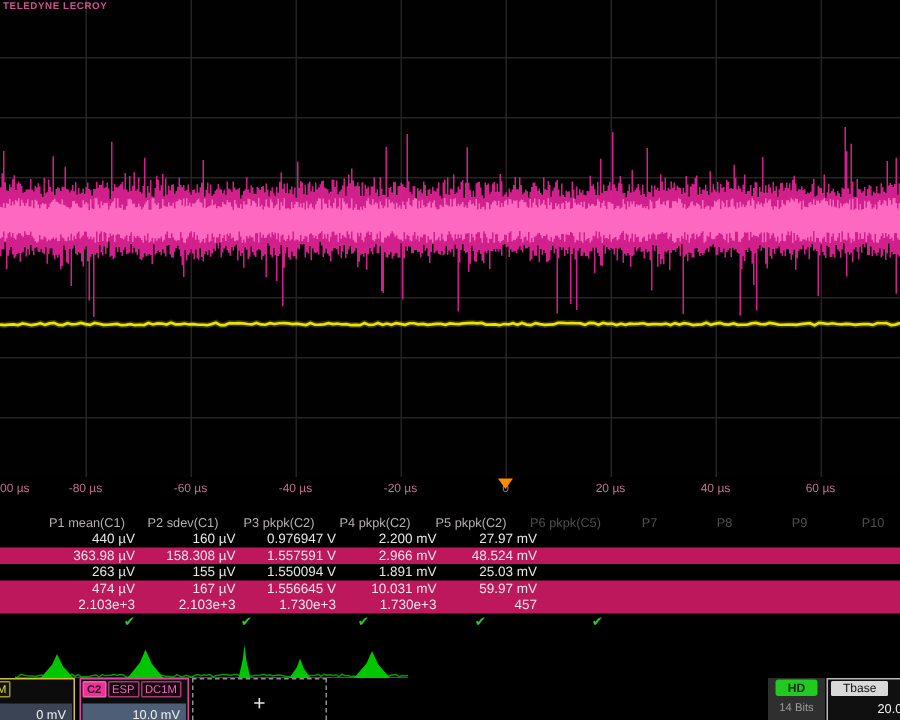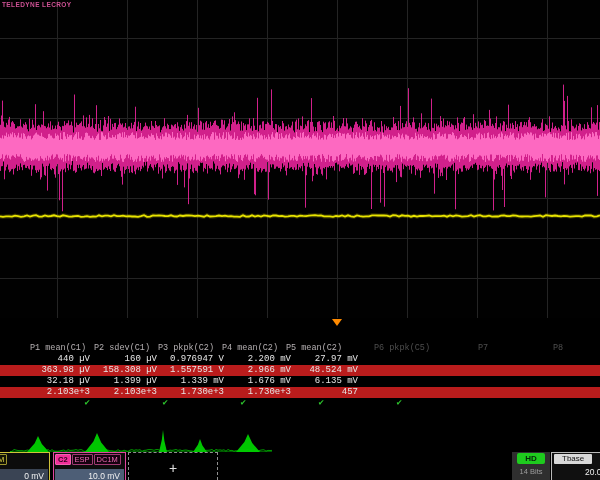--- a/index.html
+++ b/index.html
@@ -8,26 +8,26 @@
   .grid-area{position:absolute;left:0;top:0;width:600px;height:318px;background:#010101;}
   .watermark{position:absolute;left:2px;top:1px;font-size:6.5px;font-weight:bold;
              color:#d9569c;letter-spacing:.4px;opacity:.95;}
   .time-axis{position:absolute;left:0;top:318px;width:600px;height:16px;background:#000;}
   .time-label{position:absolute;top:3px;transform:translateX(-50%);font-size:8px;color:#c0718d;white-space:nowrap;}
   .time-label.edge{transform:none;}
   .trig-marker{position:absolute;left:332px;top:319px;width:0;height:0;
                border-left:5px solid transparent;border-right:5px solid transparent;
                border-top:7px solid #ff8a00;}
   .mtable{position:absolute;left:0;top:343px;width:600px;}
-  .mrow{display:flex;height:11px;line-height:11px;padding-left:26px;box-sizing:border-box;font-family:Liberation Mono, monospace;}
-  .mrow.striped{background:#b91c1c;}
+  .mrow{display:flex;height:11px;line-height:11px;padding-left:26px;box-sizing:border-box;}
+  .mrow.striped{background:#be185d;}
   .mcell{flex:0 0 auto;font-size:9px;overflow:hidden;white-space:nowrap;}
   .mcell.val{text-align:right;color:#e6e6e6;padding-right:3px;}
   .mcell.hdr{text-align:center;color:#b5b0b2;font-size:8.5px;}
-  .mcell.hdr.dim{color:#4e4e4e;margin-left:25px;}
+  .mcell.hdr.dim{color:#4e4e4e;}
   .mcell.chk{text-align:right;color:#2dc62d;font-size:9px;padding-right:14px;}
   .hist-strip{position:absolute;left:0;top:429px;width:600px;height:26px;}
   .status-bar{position:absolute;left:0;top:452px;width:600px;height:28px;background:#000;}
   .desc-box{position:absolute;top:0;height:33px;box-sizing:border-box;background:#0c0c0c;}
   .c1-box{left:-22px;width:72px;border:1px solid #cfc23a;}
   .c2-box{left:53px;width:73px;border:1px solid #e0459f;}
   .badge-row{display:flex;gap:1px;padding:1px 1px;height:11px;align-items:center;}
   .chip{font-size:7.5px;line-height:9px;padding:0 2px;border-radius:1px;white-space:nowrap;}
   .chip.yellow{color:#e6d94a;border:1px solid #9d942e;background:#141404;}
   .chip.c2sel{background:#f0309a;color:#2a001a;font-weight:bold;border:1px solid #f060b0;}
@@ -71,29 +71,40 @@
         <line x1="0" y1="238.5" x2="600" y2="238.5" stroke="#242424" stroke-width="1"></line>
         <line x1="0" y1="278.5" x2="600" y2="278.5" stroke="#242424" stroke-width="1"></line>
         <path d="M0.5 124.8V170.9M1.5 115.5V166.3M2.5 100.6V166.1M3.5 121.5V161.6M4.5 126.8V179.3M5.5 127.4V170.5M6.5 122.8V166.8M7.5 124.8V164.6M8.5 119.5V169.6M9.5 116.9V172.2M10.5 126.7V171.2M11.5 122.3V169.3M12.5 121.0V168.9M13.5 122.4V174.5M14.5 124.0V168.8M15.5 128.5V167.9M16.5 128.0V164.7M17.5 126.3V171.0M18.5 126.4V166.2M19.5 126.1V169.8M20.5 119.3V163.4M21.5 126.5V167.2M22.5 127.6V170.2M23.5 123.8V165.1M24.5 125.0V164.8M25.5 122.2V167.8M26.5 124.4V168.0M27.5 129.2V166.1M28.5 131.3V168.5M29.5 118.7V169.5M30.5 128.9V165.0M31.5 127.8V175.8M32.5 119.7V169.5M33.5 124.7V165.7M34.5 127.6V165.6M35.5 104.2V170.2M36.5 130.0V172.9M37.5 126.0V170.2M38.5 124.8V171.9M39.5 125.5V169.7M40.5 127.3V179.5M41.5 124.4V177.3M42.5 124.8V163.7M43.5 111.2V166.6M44.5 125.9V174.9M45.5 126.3V175.8M46.5 128.2V166.0M47.5 126.8V190.6M48.5 123.4V165.8M49.5 127.5V163.6M50.5 121.3V169.1M51.5 129.7V170.2M52.5 125.4V168.1M53.5 129.1V169.0M54.5 128.5V174.4M55.5 125.6V177.7M56.5 129.1V166.4M57.5 124.8V164.1M58.5 121.7V174.1M59.5 126.0V200.3M60.5 126.9V171.4M61.5 130.4V169.3M62.5 125.8V211.3M63.5 126.1V169.8M64.5 121.2V168.6M65.5 125.2V172.2M66.5 123.3V163.3M67.5 123.2V168.0M68.5 120.4V170.3M69.5 125.3V164.4M70.5 124.9V169.3M71.5 121.6V165.2M72.5 125.7V161.0M73.5 132.5V171.1M74.5 94.5V170.5M75.5 127.3V172.8M76.5 122.6V171.9M77.5 124.9V164.9M78.5 125.0V168.1M79.5 123.8V164.7M80.5 122.9V168.2M81.5 121.4V170.5M82.5 126.2V166.6M83.5 115.4V165.0M84.5 126.3V169.5M85.5 127.7V168.9M86.5 117.4V168.5M87.5 127.1V162.7M88.5 123.8V168.6M89.5 114.9V165.2M90.5 127.2V168.4M91.5 126.2V170.1M92.5 118.3V166.1M93.5 127.8V172.7M94.5 129.0V173.3M95.5 124.0V171.6M96.5 105.2V168.9M97.5 131.7V171.0M98.5 124.0V170.4M99.5 128.3V169.4M100.5 120.0V170.0M101.5 130.8V176.0M102.5 131.2V163.0M103.5 125.4V169.8M104.5 117.1V168.8M105.5 119.9V167.2M106.5 126.8V168.0M107.5 123.5V170.1M108.5 116.0V166.4M109.5 130.9V169.0M110.5 118.8V171.0M111.5 129.7V163.9M112.5 123.9V163.4M113.5 126.9V169.7M114.5 123.1V171.5M115.5 122.9V171.9M116.5 129.2V167.9M117.5 127.1V165.3M118.5 124.7V163.8M119.5 118.5V166.3M120.5 123.4V170.8M121.5 124.8V176.8M122.5 123.4V184.6M123.5 127.4V166.7M124.5 126.7V173.7M125.5 123.0V170.0M126.5 128.1V169.0M127.5 129.9V166.2M128.5 126.6V169.0M129.5 126.3V172.8M130.5 128.5V166.3M131.5 122.8V172.2M132.5 128.3V173.1M133.5 124.8V165.5M134.5 121.9V171.3M135.5 106.7V174.3M136.5 131.0V169.5M137.5 126.5V167.6M138.5 121.6V170.2M139.5 128.9V166.9M140.5 123.0V171.2M141.5 130.6V168.9M142.5 129.5V165.8M143.5 127.2V167.4M144.5 126.2V162.1M145.5 122.6V165.6M146.5 125.7V161.8M147.5 126.4V171.5M148.5 128.8V168.3M149.5 126.5V165.6M150.5 129.9V164.1M151.5 121.0V166.9M152.5 125.7V168.4M153.5 126.4V170.5M154.5 128.0V164.7M155.5 121.0V167.2M156.5 125.0V164.3M157.5 126.5V163.1M158.5 126.2V173.7M159.5 125.4V167.2M160.5 132.3V170.6M161.5 129.8V168.8M162.5 127.4V178.5M163.5 126.2V164.7M164.5 118.2V166.5M165.5 126.3V172.8M166.5 128.5V171.2M167.5 123.7V164.4M168.5 125.0V168.2M169.5 129.1V170.4M170.5 129.1V171.3M171.5 124.6V167.0M172.5 125.3V166.2M173.5 126.5V166.8M174.5 124.7V173.2M175.5 124.0V170.7M176.5 128.2V169.7M177.5 122.3V184.9M178.5 126.4V162.2M179.5 130.8V163.8M180.5 127.2V169.8M181.5 124.9V171.6M182.5 128.8V165.5M183.5 130.5V170.0M184.5 124.5V187.4M185.5 128.4V170.7M186.5 121.1V169.4M187.5 114.9V163.4M188.5 125.8V204.2M189.5 122.3V178.5M190.5 128.6V169.0M191.5 122.2V164.6M192.5 128.8V171.6M193.5 126.4V173.1M194.5 124.4V167.9M195.5 129.5V170.7M196.5 125.0V170.8M197.5 131.8V172.6M198.5 107.8V165.6M199.5 125.2V166.1M200.5 120.7V162.6M201.5 121.6V163.1M202.5 129.5V162.7M203.5 123.2V171.6M204.5 129.8V167.9M205.5 122.4V169.0M206.5 121.0V164.0M207.5 127.5V173.5M208.5 124.2V165.7M209.5 128.0V168.3M210.5 121.7V168.7M211.5 126.1V168.2M212.5 125.0V169.6M213.5 122.8V161.4M214.5 120.9V163.6M215.5 120.4V171.3M216.5 124.9V168.8M217.5 125.6V165.8M218.5 126.1V169.2M219.5 128.8V170.5M220.5 127.9V174.4M221.5 119.6V167.3M222.5 119.8V165.7M223.5 124.6V165.4M224.5 120.3V166.2M225.5 129.5V169.6M226.5 127.6V164.0M227.5 126.3V172.2M228.5 123.6V167.7M229.5 119.0V163.5M230.5 130.5V172.1M231.5 124.1V169.4M232.5 116.4V166.4M233.5 122.1V164.1M234.5 112.3V169.1M235.5 120.2V168.8M236.5 124.4V167.7M237.5 123.8V165.5M238.5 121.5V178.2M239.5 124.1V174.5M240.5 130.6V169.8M241.5 121.5V169.4M242.5 130.6V171.1M243.5 123.0V168.8M244.5 125.6V179.8M245.5 124.3V169.5M246.5 130.1V165.3M247.5 124.4V167.7M248.5 124.3V169.5M249.5 118.4V165.0M250.5 128.4V162.7M251.5 126.1V168.9M252.5 130.8V168.6M253.5 118.1V164.1M254.5 125.7V194.2M255.5 130.0V195.3M256.5 129.8V168.1M257.5 97.8V171.4M258.5 131.3V171.8M259.5 125.3V169.9M260.5 124.7V168.2M261.5 128.4V172.5M262.5 121.5V170.7M263.5 121.2V169.0M264.5 130.0V168.9M265.5 124.1V171.8M266.5 123.9V171.6M267.5 121.8V162.1M268.5 122.8V199.6M269.5 124.6V172.2M270.5 125.1V164.4M271.5 89.4V167.4M272.5 120.9V164.3M273.5 128.0V164.5M274.5 129.5V168.9M275.5 124.0V168.6M276.5 124.1V166.6M277.5 132.5V166.6M278.5 125.3V168.1M279.5 127.1V167.9M280.5 126.1V171.5M281.5 128.8V168.9M282.5 121.0V163.4M283.5 123.3V167.2M284.5 130.6V165.5M285.5 126.5V170.8M286.5 126.1V175.4M287.5 129.3V168.0M288.5 124.5V162.6M289.5 127.2V168.7M290.5 127.7V167.7M291.5 125.5V167.1M292.5 121.6V169.1M293.5 130.5V169.9M294.5 132.4V167.4M295.5 121.6V170.1M296.5 119.6V169.5M297.5 129.3V164.2M298.5 118.4V169.8M299.5 129.8V167.2M300.5 125.6V168.4M301.5 126.1V166.2M302.5 116.4V171.2M303.5 129.3V163.1M304.5 128.3V165.8M305.5 124.4V207.7M306.5 126.2V175.2M307.5 121.1V166.7M308.5 120.2V162.8M309.5 132.0V167.3M310.5 121.9V168.9M311.5 98.1V168.0M312.5 121.9V181.3M313.5 126.5V175.8M314.5 131.3V164.0M315.5 127.1V167.3M316.5 131.1V174.0M317.5 122.1V174.7M318.5 121.5V168.3M319.5 121.1V166.6M320.5 125.0V169.4M321.5 130.1V173.9M322.5 132.1V175.5M323.5 121.7V167.9M324.5 123.3V168.7M325.5 122.3V167.0M326.5 129.2V179.4M327.5 127.7V167.3M328.5 122.4V167.5M329.5 121.3V166.0M330.5 127.8V167.8M331.5 122.4V166.0M332.5 127.9V167.6M333.5 116.0V166.1M334.5 120.8V170.5M335.5 130.9V163.1M336.5 129.6V162.6M337.5 128.1V164.6M338.5 131.2V164.4M339.5 125.6V171.3M340.5 128.2V166.4M341.5 126.3V168.0M342.5 123.4V167.6M343.5 118.0V167.5M344.5 126.2V168.7M345.5 126.4V166.2M346.5 118.2V164.3M347.5 123.4V166.9M348.5 129.5V168.1M349.5 128.4V163.5M350.5 126.3V165.6M351.5 127.5V165.3M352.5 131.8V164.5M353.5 127.8V173.9M354.5 124.6V172.9M355.5 121.8V167.1M356.5 121.6V170.5M357.5 124.0V170.5M358.5 127.1V163.7M359.5 125.7V174.9M360.5 128.6V166.0M361.5 129.8V169.8M362.5 118.2V166.9M363.5 126.2V168.7M364.5 126.7V174.9M365.5 120.6V174.3M366.5 123.4V173.1M367.5 131.1V166.9M368.5 127.1V163.8M369.5 125.0V168.9M370.5 121.1V165.9M371.5 119.8V209.0M372.5 126.4V172.2M373.5 130.8V164.7M374.5 122.3V166.8M375.5 129.9V165.0M376.5 131.4V170.6M377.5 127.2V166.9M378.5 127.9V169.1M379.5 127.5V164.9M380.5 131.7V202.7M381.5 121.0V169.3M382.5 126.3V165.6M383.5 132.5V173.0M384.5 124.4V206.7M385.5 130.2V167.1M386.5 126.2V165.4M387.5 128.3V170.7M388.5 126.8V170.5M389.5 129.9V168.4M390.5 130.1V170.8M391.5 127.4V170.6M392.5 127.5V172.4M393.5 117.1V167.6M394.5 124.0V167.7M395.5 122.9V165.2M396.5 126.1V182.1M397.5 130.0V165.2M398.5 121.1V168.7M399.5 130.1V170.7M400.5 105.9V176.8M401.5 128.5V177.3M402.5 123.0V163.6M403.5 127.3V169.2M404.5 127.1V164.7M405.5 123.7V166.1M406.5 121.2V166.8M407.5 126.9V165.4M408.5 88.2V166.0M409.5 122.8V169.7M410.5 125.1V165.3M411.5 127.4V173.7M412.5 122.2V165.9M413.5 117.4V165.1M414.5 122.4V166.8M415.5 128.9V175.2M416.5 128.7V169.2M417.5 131.5V170.5M418.5 127.3V168.6M419.5 122.9V170.3M420.5 128.4V177.8M421.5 113.3V170.9M422.5 127.7V170.2M423.5 126.5V164.7M424.5 125.2V167.3M425.5 122.7V165.8M426.5 126.9V164.7M427.5 129.8V168.0M428.5 123.2V167.7M429.5 129.4V172.4M430.5 131.3V166.0M431.5 98.6V168.4M432.5 127.8V167.7M433.5 128.1V173.5M434.5 123.5V193.7M435.5 131.0V163.5M436.5 123.7V167.5M437.5 126.4V163.9M438.5 125.2V177.9M439.5 127.4V169.4M440.5 116.1V176.2M441.5 121.0V172.7M442.5 126.7V176.1M443.5 118.5V167.6M444.5 127.4V168.3M445.5 125.2V167.0M446.5 126.2V180.0M447.5 120.8V168.5M448.5 125.2V166.8M449.5 121.6V166.7M450.5 126.9V167.8M451.5 123.6V165.6M452.5 124.8V164.4M453.5 125.3V170.7M454.5 129.4V162.8M455.5 125.2V209.3M456.5 128.3V171.2M457.5 117.4V169.6M458.5 122.9V174.1M459.5 131.0V168.3M460.5 124.3V168.6M461.5 122.5V171.7M462.5 122.9V171.6M463.5 118.5V165.6M464.5 117.0V165.3M465.5 129.8V168.1M466.5 124.6V170.6M467.5 129.3V168.6M468.5 126.4V170.0M469.5 126.5V168.6M470.5 123.1V166.7M471.5 127.4V165.5M472.5 129.8V168.0M473.5 114.2V164.3M474.5 128.1V164.3M475.5 122.8V162.8M476.5 126.4V164.9M477.5 127.7V170.2M478.5 121.4V169.6M479.5 128.3V164.9M480.5 122.7V168.1M481.5 125.1V168.4M482.5 124.6V165.8M483.5 127.9V171.7M484.5 119.9V168.0M485.5 121.1V166.9M486.5 125.9V165.3M487.5 125.4V171.4M488.5 125.9V165.2M489.5 109.9V166.6M490.5 118.5V166.2M491.5 126.1V168.3M492.5 123.8V169.0M493.5 125.6V210.4M494.5 127.9V179.5M495.5 123.0V170.9M496.5 116.4V174.0M497.5 129.3V166.7M498.5 127.2V168.0M499.5 127.3V165.1M500.5 123.3V167.2M501.5 130.7V175.8M502.5 125.4V190.0M503.5 121.1V168.9M504.5 121.7V207.0M505.5 131.1V165.8M506.5 124.7V163.5M507.5 127.9V167.4M508.5 104.7V165.0M509.5 128.5V165.3M510.5 123.5V175.9M511.5 128.4V179.0M512.5 122.8V164.9M513.5 125.0V170.7M514.5 129.0V172.5M515.5 121.1V166.0M516.5 127.1V169.4M517.5 124.2V165.6M518.5 131.1V165.7M519.5 126.2V164.3M520.5 122.2V168.7M521.5 121.9V170.5M522.5 127.2V167.2M523.5 125.1V170.8M524.5 121.9V166.2M525.5 125.3V166.0M526.5 122.2V169.0M527.5 126.8V173.1M528.5 119.8V169.8M529.5 117.2V166.5M530.5 122.2V179.8M531.5 127.5V172.2M532.5 126.2V167.4M533.5 126.3V166.0M534.5 124.1V166.4M535.5 126.6V163.6M536.5 126.2V169.7M537.5 129.3V166.3M538.5 128.4V164.6M539.5 128.9V172.8M540.5 127.8V164.9M541.5 122.6V162.6M542.5 119.1V167.2M543.5 131.0V166.2M544.5 130.3V167.4M545.5 123.8V197.4M546.5 125.0V170.3M547.5 125.5V163.0M548.5 128.7V168.0M549.5 116.3V170.4M550.5 131.8V172.0M551.5 128.2V163.9M552.5 122.5V164.8M553.5 128.9V171.3M554.5 127.4V171.4M555.5 125.9V169.5M556.5 128.2V171.6M557.5 130.3V163.4M558.5 127.4V166.4M559.5 128.8V167.6M560.5 131.3V171.9M561.5 125.1V166.3M562.5 125.8V162.1M563.5 84.6V169.0M564.5 100.9V184.4M565.5 125.5V168.1M566.5 129.3V169.9M567.5 95.9V168.5M568.5 121.0V174.8M569.5 131.2V166.4M570.5 131.3V164.9M571.5 119.4V167.9M572.5 125.8V172.8M573.5 126.4V164.5M574.5 128.5V168.5M575.5 127.5V162.7M576.5 124.6V164.9M577.5 130.5V162.4M578.5 126.0V170.1M579.5 123.3V170.2M580.5 124.1V164.3M581.5 130.4V170.9M582.5 127.7V166.6M583.5 128.9V169.0M584.5 124.2V170.5M585.5 128.9V168.5M586.5 129.0V165.7M587.5 122.2V171.7M588.5 124.8V170.5M589.5 127.9V166.1M590.5 128.5V173.3M591.5 107.3V168.9M592.5 123.7V162.3M593.5 122.0V171.6M594.5 123.3V168.0M595.5 124.7V169.8M596.5 122.6V169.3M597.5 105.1V195.9M598.5 129.7V169.9M599.5 122.1V171.1" stroke="#e8239a" stroke-width="1" fill="none" opacity="0.9"></path>
         <path d="M0.5 137.8V159.0M1.5 138.4V158.0M2.5 135.3V154.3M3.5 138.6V160.7M4.5 135.5V158.8M5.5 135.9V155.6M6.5 132.6V154.7M7.5 137.1V157.9M8.5 134.3V155.4M9.5 136.5V158.6M10.5 133.3V159.6M11.5 134.4V156.5M12.5 132.2V155.4M13.5 137.3V155.7M14.5 133.1V157.0M15.5 135.2V157.9M16.5 137.3V154.2M17.5 135.5V156.3M18.5 132.8V156.6M19.5 137.6V156.6M20.5 137.5V154.3M21.5 133.5V157.5M22.5 138.8V158.9M23.5 133.1V160.7M24.5 133.9V161.9M25.5 136.4V161.0M26.5 138.8V156.9M27.5 136.3V159.7M28.5 135.4V159.7M29.5 136.2V157.7M30.5 135.8V158.4M31.5 139.4V161.0M32.5 138.2V159.6M33.5 135.6V160.4M34.5 134.6V159.3M35.5 133.3V158.3M36.5 132.5V159.5M37.5 134.5V158.4M38.5 134.7V160.9M39.5 135.7V160.7M40.5 136.1V156.2M41.5 132.8V158.4M42.5 136.5V158.9M43.5 137.0V160.6M44.5 137.8V160.8M45.5 138.1V157.8M46.5 139.1V160.3M47.5 138.1V155.8M48.5 134.1V160.4M49.5 133.8V157.5M50.5 135.6V159.4M51.5 135.6V155.6M52.5 137.7V154.4M53.5 138.5V159.1M54.5 138.3V157.8M55.5 133.4V156.8M56.5 136.0V154.3M57.5 134.7V154.5M58.5 135.6V157.9M59.5 140.0V159.5M60.5 132.8V157.7M61.5 139.0V159.7M62.5 139.5V158.1M63.5 132.1V161.8M64.5 132.1V154.3M65.5 136.4V161.4M66.5 138.9V155.9M67.5 134.1V154.1M68.5 136.9V160.7M69.5 135.2V154.6M70.5 135.3V155.4M71.5 135.0V161.2M72.5 139.7V158.2M73.5 137.2V155.6M74.5 135.4V157.3M75.5 134.1V156.3M76.5 132.2V161.1M77.5 138.8V156.6M78.5 132.1V156.0M79.5 138.3V156.3M80.5 138.6V158.6M81.5 136.4V159.0M82.5 140.0V159.7M83.5 139.7V157.7M84.5 137.3V156.8M85.5 132.9V160.9M86.5 132.5V157.2M87.5 133.1V154.8M88.5 135.8V161.2M89.5 135.7V157.5M90.5 138.1V158.7M91.5 138.2V157.4M92.5 135.8V157.6M93.5 137.7V158.7M94.5 139.7V160.0M95.5 138.2V161.8M96.5 136.1V157.2M97.5 134.5V160.3M98.5 133.4V155.7M99.5 139.9V161.6M100.5 139.9V160.8M101.5 132.1V158.5M102.5 132.4V161.6M103.5 135.6V158.8M104.5 136.7V160.5M105.5 135.1V158.9M106.5 139.4V159.0M107.5 138.8V157.7M108.5 132.6V161.2M109.5 137.2V159.8M110.5 137.6V156.1M111.5 137.9V154.3M112.5 134.9V158.7M113.5 137.1V158.8M114.5 137.2V155.5M115.5 135.2V158.1M116.5 139.0V159.8M117.5 134.3V160.9M118.5 134.2V160.0M119.5 132.9V160.4M120.5 133.4V154.7M121.5 136.9V158.5M122.5 132.3V161.7M123.5 137.7V162.0M124.5 132.1V159.1M125.5 137.2V157.9M126.5 135.1V155.1M127.5 137.8V154.2M128.5 135.5V158.2M129.5 135.8V154.6M130.5 135.0V159.8M131.5 133.2V156.9M132.5 132.3V159.8M133.5 134.9V162.0M134.5 135.2V161.2M135.5 138.3V159.4M136.5 132.5V161.8M137.5 138.6V158.6M138.5 138.0V156.1M139.5 137.3V161.3M140.5 136.8V160.7M141.5 133.0V155.6M142.5 136.8V158.0M143.5 136.2V161.8M144.5 138.8V158.4M145.5 137.3V158.2M146.5 137.7V155.8M147.5 138.2V161.3M148.5 134.7V158.6M149.5 136.0V156.7M150.5 136.5V160.6M151.5 133.4V155.8M152.5 135.0V157.1M153.5 134.9V155.5M154.5 137.7V158.8M155.5 139.9V158.2M156.5 133.3V160.9M157.5 136.1V160.4M158.5 138.3V160.2M159.5 138.7V154.4M160.5 136.1V157.6M161.5 139.3V161.9M162.5 134.2V159.7M163.5 136.5V161.6M164.5 136.3V157.4M165.5 132.5V158.9M166.5 132.6V157.0M167.5 137.1V158.1M168.5 133.6V158.1M169.5 134.2V161.0M170.5 135.5V155.5M171.5 137.8V155.4M172.5 132.0V161.7M173.5 137.6V154.9M174.5 136.6V158.3M175.5 139.6V156.4M176.5 137.6V158.6M177.5 133.0V158.3M178.5 137.6V156.6M179.5 138.5V155.6M180.5 132.9V158.2M181.5 134.8V154.6M182.5 138.6V156.5M183.5 137.2V155.1M184.5 136.2V159.5M185.5 132.5V155.5M186.5 140.0V161.2M187.5 134.7V157.1M188.5 137.2V156.4M189.5 132.2V159.8M190.5 139.2V160.7M191.5 138.9V159.3M192.5 138.9V156.8M193.5 139.6V160.3M194.5 134.6V159.5M195.5 138.6V154.4M196.5 136.1V160.3M197.5 134.5V159.7M198.5 134.6V159.8M199.5 138.1V161.0M200.5 135.5V156.6M201.5 138.5V160.7M202.5 135.2V159.3M203.5 139.6V157.3M204.5 134.2V157.8M205.5 138.8V161.1M206.5 136.4V156.2M207.5 135.7V155.5M208.5 138.3V156.9M209.5 139.6V158.6M210.5 136.3V157.1M211.5 134.0V159.4M212.5 132.1V156.1M213.5 132.3V155.4M214.5 139.6V154.1M215.5 132.4V159.4M216.5 135.6V156.1M217.5 135.8V159.0M218.5 138.6V155.9M219.5 133.2V161.0M220.5 137.3V157.9M221.5 138.9V154.5M222.5 135.4V154.4M223.5 132.2V156.8M224.5 139.0V156.3M225.5 137.8V161.3M226.5 132.1V155.4M227.5 139.8V159.2M228.5 132.2V156.7M229.5 134.5V157.6M230.5 136.2V158.5M231.5 135.5V154.2M232.5 139.0V156.1M233.5 138.3V159.0M234.5 132.3V154.4M235.5 140.0V159.6M236.5 138.5V161.0M237.5 136.1V161.9M238.5 139.8V155.2M239.5 139.9V157.5M240.5 137.9V155.1M241.5 139.9V160.0M242.5 137.4V161.1M243.5 138.6V157.8M244.5 133.9V155.1M245.5 132.1V154.3M246.5 135.9V156.7M247.5 136.8V154.6M248.5 132.7V159.8M249.5 136.3V160.8M250.5 134.9V159.5M251.5 135.7V155.9M252.5 139.2V159.1M253.5 134.2V154.3M254.5 136.6V161.4M255.5 138.9V161.9M256.5 137.5V158.3M257.5 132.5V158.5M258.5 138.4V157.1M259.5 133.1V157.6M260.5 135.3V155.7M261.5 134.5V154.1M262.5 135.7V155.6M263.5 139.4V157.9M264.5 135.1V156.9M265.5 138.4V159.2M266.5 136.9V159.6M267.5 139.2V159.6M268.5 134.4V160.9M269.5 136.7V154.9M270.5 139.4V159.5M271.5 134.4V156.6M272.5 132.1V157.4M273.5 136.7V160.3M274.5 137.7V160.8M275.5 133.3V157.0M276.5 132.0V154.7M277.5 132.3V159.5M278.5 139.0V157.2M279.5 133.9V160.8M280.5 138.6V157.9M281.5 133.1V158.3M282.5 136.6V156.4M283.5 138.1V156.4M284.5 137.6V161.9M285.5 135.3V157.4M286.5 134.3V159.7M287.5 138.5V159.7M288.5 135.2V161.6M289.5 133.5V154.7M290.5 138.2V160.4M291.5 139.6V159.7M292.5 139.3V158.1M293.5 136.5V160.5M294.5 137.0V155.8M295.5 138.0V159.6M296.5 132.0V161.0M297.5 136.3V160.7M298.5 136.9V156.5M299.5 137.6V154.1M300.5 132.7V156.2M301.5 137.6V158.4M302.5 132.8V160.3M303.5 132.0V156.1M304.5 137.5V159.1M305.5 135.9V156.1M306.5 137.2V158.6M307.5 135.9V156.3M308.5 134.6V160.4M309.5 138.2V159.4M310.5 137.0V155.6M311.5 138.5V155.6M312.5 134.8V155.3M313.5 133.3V161.5M314.5 136.1V155.8M315.5 135.6V158.1M316.5 137.4V160.3M317.5 132.6V156.0M318.5 139.6V154.8M319.5 135.7V154.9M320.5 139.4V158.6M321.5 138.0V161.8M322.5 137.6V154.1M323.5 139.6V155.9M324.5 134.6V158.1M325.5 135.1V162.0M326.5 139.5V159.1M327.5 136.4V159.4M328.5 134.9V154.8M329.5 133.7V161.8M330.5 134.2V156.4M331.5 137.0V156.0M332.5 133.9V160.9M333.5 138.1V161.8M334.5 135.3V160.6M335.5 137.8V160.0M336.5 134.0V156.4M337.5 133.1V156.6M338.5 136.5V161.2M339.5 132.6V155.1M340.5 133.0V154.2M341.5 135.9V160.8M342.5 133.6V159.9M343.5 133.9V160.1M344.5 133.5V158.8M345.5 138.5V157.4M346.5 134.4V154.0M347.5 133.1V159.3M348.5 133.2V161.6M349.5 135.0V158.2M350.5 134.7V157.7M351.5 137.6V160.4M352.5 138.5V154.6M353.5 132.7V161.6M354.5 138.4V158.6M355.5 135.0V161.3M356.5 132.2V157.9M357.5 136.9V157.2M358.5 138.2V155.7M359.5 132.6V155.1M360.5 136.8V156.8M361.5 135.7V158.8M362.5 133.3V157.4M363.5 136.7V157.4M364.5 139.1V156.4M365.5 132.1V159.8M366.5 136.8V160.6M367.5 134.9V158.0M368.5 139.6V161.4M369.5 139.4V159.2M370.5 135.4V157.0M371.5 137.1V157.1M372.5 136.0V158.3M373.5 139.1V159.8M374.5 135.7V156.0M375.5 135.2V156.0M376.5 139.4V161.1M377.5 134.0V156.2M378.5 135.2V156.6M379.5 134.3V156.8M380.5 139.4V154.6M381.5 138.6V155.4M382.5 132.4V157.5M383.5 135.1V161.5M384.5 136.6V159.8M385.5 135.7V160.3M386.5 136.7V154.8M387.5 134.7V160.7M388.5 138.2V161.8M389.5 134.5V154.8M390.5 139.3V160.4M391.5 138.8V159.3M392.5 135.6V158.6M393.5 137.3V161.6M394.5 136.1V160.4M395.5 136.0V157.2M396.5 137.3V157.5M397.5 137.0V154.2M398.5 132.9V159.0M399.5 134.3V154.5M400.5 138.5V157.6M401.5 135.3V161.8M402.5 133.6V156.6M403.5 137.3V158.8M404.5 139.3V158.6M405.5 134.5V159.4M406.5 134.6V156.4M407.5 135.7V161.2M408.5 135.9V159.3M409.5 139.7V158.4M410.5 138.6V158.0M411.5 137.1V160.3M412.5 137.1V159.5M413.5 139.1V156.7M414.5 138.4V155.1M415.5 132.7V154.0M416.5 136.0V160.0M417.5 139.7V155.6M418.5 134.3V156.5M419.5 137.8V161.0M420.5 134.3V159.0M421.5 136.2V155.7M422.5 134.1V161.1M423.5 137.9V156.1M424.5 136.2V158.1M425.5 136.9V157.8M426.5 136.9V161.4M427.5 136.0V161.2M428.5 138.6V158.7M429.5 137.7V157.7M430.5 138.9V160.5M431.5 137.4V160.7M432.5 139.7V156.2M433.5 133.1V159.2M434.5 134.5V156.3M435.5 139.1V155.2M436.5 138.7V156.4M437.5 134.0V159.6M438.5 133.6V156.3M439.5 132.2V156.2M440.5 136.4V155.7M441.5 136.0V154.6M442.5 134.4V155.8M443.5 136.8V155.3M444.5 133.8V154.8M445.5 133.5V159.4M446.5 138.8V157.8M447.5 138.5V155.6M448.5 134.2V160.6M449.5 134.2V161.9M450.5 134.0V161.5M451.5 135.1V158.6M452.5 132.1V158.6M453.5 132.9V161.1M454.5 135.4V157.4M455.5 138.5V159.2M456.5 136.0V154.9M457.5 139.3V159.8M458.5 138.6V156.4M459.5 137.5V161.9M460.5 135.0V158.8M461.5 134.1V156.0M462.5 136.9V155.5M463.5 137.1V159.5M464.5 135.2V156.2M465.5 136.0V158.0M466.5 136.9V157.3M467.5 139.2V155.2M468.5 133.4V154.2M469.5 139.1V161.9M470.5 138.0V161.0M471.5 137.0V157.1M472.5 137.3V157.9M473.5 139.8V154.7M474.5 137.7V159.2M475.5 137.8V159.5M476.5 133.8V159.1M477.5 134.7V157.4M478.5 133.5V156.8M479.5 132.6V155.4M480.5 139.3V155.6M481.5 133.9V156.5M482.5 135.2V159.4M483.5 138.0V160.1M484.5 133.4V155.8M485.5 138.3V161.9M486.5 137.9V155.5M487.5 133.0V158.7M488.5 132.4V160.4M489.5 137.5V160.5M490.5 139.1V154.5M491.5 135.0V154.5M492.5 138.4V161.0M493.5 134.5V161.4M494.5 137.7V159.2M495.5 136.1V158.0M496.5 138.2V154.9M497.5 136.8V155.2M498.5 134.1V154.9M499.5 133.5V160.1M500.5 137.2V154.7M501.5 132.2V158.0M502.5 133.6V156.6M503.5 139.2V157.3M504.5 136.0V157.3M505.5 134.4V158.2M506.5 136.3V156.1M507.5 135.1V155.0M508.5 137.7V161.5M509.5 135.6V155.0M510.5 132.2V161.4M511.5 135.1V154.8M512.5 133.6V155.5M513.5 132.8V159.1M514.5 137.6V156.9M515.5 139.7V155.3M516.5 137.3V158.1M517.5 137.9V160.8M518.5 133.4V157.7M519.5 139.4V161.8M520.5 138.2V160.6M521.5 133.4V155.6M522.5 135.8V160.7M523.5 136.9V160.8M524.5 133.6V156.9M525.5 133.5V154.4M526.5 134.9V157.0M527.5 132.2V154.2M528.5 133.0V161.8M529.5 134.4V155.4M530.5 132.4V160.4M531.5 132.6V156.6M532.5 135.5V158.1M533.5 134.2V161.0M534.5 139.6V160.8M535.5 133.6V159.4M536.5 137.7V159.7M537.5 138.0V160.3M538.5 138.1V158.4M539.5 135.1V160.9M540.5 134.7V157.6M541.5 136.3V160.9M542.5 132.9V154.0M543.5 136.6V161.1M544.5 133.7V158.5M545.5 133.9V158.7M546.5 135.5V161.0M547.5 133.7V161.8M548.5 133.1V159.0M549.5 132.2V157.8M550.5 134.2V161.4M551.5 134.2V155.0M552.5 136.9V155.2M553.5 132.6V162.0M554.5 137.7V157.7M555.5 133.1V155.7M556.5 137.6V160.4M557.5 138.3V160.6M558.5 133.1V158.3M559.5 138.8V155.3M560.5 135.5V161.3M561.5 137.7V154.2M562.5 136.2V159.9M563.5 135.5V159.6M564.5 135.2V160.3M565.5 135.8V155.1M566.5 133.0V158.4M567.5 139.9V161.9M568.5 132.5V159.2M569.5 139.8V160.8M570.5 139.0V154.6M571.5 132.1V154.8M572.5 139.7V159.7M573.5 136.0V155.6M574.5 139.8V159.4M575.5 139.3V159.1M576.5 133.8V154.8M577.5 138.3V161.2M578.5 134.5V157.0M579.5 133.8V155.2M580.5 135.8V156.1M581.5 139.2V159.8M582.5 138.3V161.7M583.5 136.3V156.0M584.5 139.5V161.6M585.5 134.5V161.9M586.5 133.4V159.6M587.5 136.8V157.4M588.5 135.8V155.5M589.5 133.4V158.6M590.5 133.8V155.3M591.5 137.2V157.6M592.5 132.0V156.2M593.5 133.4V159.4M594.5 136.3V158.3M595.5 132.1V160.5M596.5 132.0V155.5M597.5 135.4V155.4M598.5 139.0V158.9M599.5 135.5V160.0" stroke="#ff6ec4" stroke-width="1" fill="none" opacity="0.95"></path>
         <polyline points="0,216.4 3,216.8 6,216.4 9,216.3 12,216.7 15,215.6 18,216.2 21,216.8 24,216.3 27,215.5 30,216.6 33,215.6 36,215.2 39,216.6 42,216.7 45,215.5 48,216.3 51,216.0 54,215.3 57,216.1 60,216.6 63,215.3 66,215.8 69,216.6 72,216.5 75,216.2 78,215.9 81,216.8 84,216.6 87,216.1 90,216.8 93,216.5 96,216.7 99,215.3 102,216.3 105,215.6 108,215.7 111,216.4 114,215.2 117,216.2 120,216.2 123,215.7 126,216.3 129,216.1 132,216.5 135,216.5 138,216.8 141,216.1 144,215.2 147,216.8 150,216.7 153,215.4 156,215.6 159,215.4 162,215.6 165,216.0 168,216.2 171,215.3 174,216.3 177,216.5 180,215.5 183,216.0 186,215.5 189,215.4 192,215.6 195,216.1 198,215.7 201,216.2 204,216.7 207,215.3 210,216.5 213,216.4 216,216.2 219,215.5 222,216.1 225,215.7 228,216.3 231,216.1 234,216.7 237,216.6 240,216.8 243,215.3 246,216.6 249,216.5 252,215.3 255,216.5 258,215.7 261,216.5 264,215.4 267,215.9 270,216.5 273,215.5 276,215.5 279,216.2 282,215.9 285,216.6 288,216.3 291,215.9 294,215.9 297,216.6 300,215.6 303,215.9 306,216.1 309,215.6 312,215.4 315,215.2 318,215.6 321,215.3 324,216.4 327,216.4 330,216.3 333,216.8 336,216.0 339,216.3 342,215.5 345,216.5 348,215.3 351,216.4 354,216.8 357,215.4 360,216.1 363,216.6 366,216.4 369,216.3 372,215.3 375,215.3 378,215.5 381,215.4 384,215.5 387,215.6 390,216.6 393,215.2 396,215.4 399,216.5 402,215.3 405,215.9 408,215.7 411,216.7 414,215.8 417,216.6 420,215.8 423,216.0 426,215.8 429,215.5 432,216.4 435,216.1 438,216.1 441,216.2 444,215.7 447,216.7 450,215.4 453,216.4 456,215.4 459,215.8 462,216.7 465,216.4 468,216.2 471,215.2 474,216.6 477,215.7 480,215.2 483,216.3 486,216.4 489,215.6 492,216.6 495,216.5 498,216.5 501,215.6 504,215.3 507,216.1 510,216.2 513,215.3 516,215.7 519,216.4 522,216.5 525,216.4 528,216.4 531,216.6 534,216.1 537,215.8 540,215.5 543,216.8 546,215.2 549,215.6 552,216.0 555,215.5 558,216.0 561,216.3 564,215.9 567,216.1 570,216.6 573,216.3 576,216.1 579,216.1 582,216.6 585,215.4 588,215.5 591,215.4 594,216.7 597,216.4 600,215.4 " stroke="#e8e400" stroke-width="4" fill="none" opacity="0.22"></polyline>
         <polyline points="0,216.4 3,216.8 6,216.4 9,216.3 12,216.7 15,215.6 18,216.2 21,216.8 24,216.3 27,215.5 30,216.6 33,215.6 36,215.2 39,216.6 42,216.7 45,215.5 48,216.3 51,216.0 54,215.3 57,216.1 60,216.6 63,215.3 66,215.8 69,216.6 72,216.5 75,216.2 78,215.9 81,216.8 84,216.6 87,216.1 90,216.8 93,216.5 96,216.7 99,215.3 102,216.3 105,215.6 108,215.7 111,216.4 114,215.2 117,216.2 120,216.2 123,215.7 126,216.3 129,216.1 132,216.5 135,216.5 138,216.8 141,216.1 144,215.2 147,216.8 150,216.7 153,215.4 156,215.6 159,215.4 162,215.6 165,216.0 168,216.2 171,215.3 174,216.3 177,216.5 180,215.5 183,216.0 186,215.5 189,215.4 192,215.6 195,216.1 198,215.7 201,216.2 204,216.7 207,215.3 210,216.5 213,216.4 216,216.2 219,215.5 222,216.1 225,215.7 228,216.3 231,216.1 234,216.7 237,216.6 240,216.8 243,215.3 246,216.6 249,216.5 252,215.3 255,216.5 258,215.7 261,216.5 264,215.4 267,215.9 270,216.5 273,215.5 276,215.5 279,216.2 282,215.9 285,216.6 288,216.3 291,215.9 294,215.9 297,216.6 300,215.6 303,215.9 306,216.1 309,215.6 312,215.4 315,215.2 318,215.6 321,215.3 324,216.4 327,216.4 330,216.3 333,216.8 336,216.0 339,216.3 342,215.5 345,216.5 348,215.3 351,216.4 354,216.8 357,215.4 360,216.1 363,216.6 366,216.4 369,216.3 372,215.3 375,215.3 378,215.5 381,215.4 384,215.5 387,215.6 390,216.6 393,215.2 396,215.4 399,216.5 402,215.3 405,215.9 408,215.7 411,216.7 414,215.8 417,216.6 420,215.8 423,216.0 426,215.8 429,215.5 432,216.4 435,216.1 438,216.1 441,216.2 444,215.7 447,216.7 450,215.4 453,216.4 456,215.4 459,215.8 462,216.7 465,216.4 468,216.2 471,215.2 474,216.6 477,215.7 480,215.2 483,216.3 486,216.4 489,215.6 492,216.6 495,216.5 498,216.5 501,215.6 504,215.3 507,216.1 510,216.2 513,215.3 516,215.7 519,216.4 522,216.5 525,216.4 528,216.4 531,216.6 534,216.1 537,215.8 540,215.5 543,216.8 546,215.2 549,215.6 552,216.0 555,215.5 558,216.0 561,216.3 564,215.9 567,216.1 570,216.6 573,216.3 576,216.1 579,216.1 582,216.6 585,215.4 588,215.5 591,215.4 594,216.7 597,216.4 600,215.4 " stroke="#e8e400" stroke-width="1.8" fill="none"></polyline>
       </svg>
     <div class="watermark">TELEDYNE LECROY</div>
   </div>
 
+  <div class="time-axis" id="time-axis">
+      <div class="time-label edge" style="left: 0px;">00 µs</div>
+      <div class="time-label" style="left: 57px;">-80 µs</div>
+      <div class="time-label" style="left: 127px;">-60 µs</div>
+      <div class="time-label" style="left: 197px;">-40 µs</div>
+      <div class="time-label" style="left: 267px;">-20 µs</div>
+      <div class="time-label" style="left: 337px;">0</div>
+      <div class="time-label" style="left: 407px;">20 µs</div>
+      <div class="time-label" style="left: 477px;">40 µs</div>
+      <div class="time-label" style="left: 547px;">60 µs</div>
+    </div>
   <div class="trig-marker" style="left: 332px;"></div>
 
   <div class="mtable" id="mtable">
       <div class="mrow ">
         <div class="mcell hdr" style="width: 64px;">P1 mean(C1)</div>
         <div class="mcell hdr" style="width: 64px;">P2 sdev(C1)</div>
         <div class="mcell hdr" style="width: 64px;">P3 pkpk(C2)</div>
-        <div class="mcell hdr" style="width: 64px;">P4 mean(C2)</div>
-        <div class="mcell hdr" style="width: 64px;">P5 mean(C2)</div>
+        <div class="mcell hdr" style="width: 64px;">P4 pkpk(C2)</div>
+        <div class="mcell hdr" style="width: 64px;">P5 pkpk(C2)</div>
         <div class="mcell hdr dim" style="width: 62px;">P6 pkpk(C5)</div>
         <div class="mcell hdr dim" style="width: 50px;">P7</div>
         <div class="mcell hdr dim" style="width: 50px;">P8</div>
         <div class="mcell hdr dim" style="width: 50px;">P9</div>
         <div class="mcell hdr dim" style="width: 48px;">P10</div>
       </div>
       <div class="mrow ">
         <div class="mcell val" style="width: 64px;">440 µV</div>
         <div class="mcell val" style="width: 64px;">160 µV</div>
         <div class="mcell val" style="width: 64px;">0.976947 V</div>
@@ -111,25 +122,37 @@
         <div class="mcell val" style="width: 64px; text-align: right;">1.557591 V</div>
         <div class="mcell val" style="width: 64px;">2.966 mV</div>
         <div class="mcell val" style="width: 64px;">48.524 mV</div>
         <div class="mcell val" style="width: 62px;"></div>
         <div class="mcell val" style="width: 50px;"></div>
         <div class="mcell val" style="width: 50px;"></div>
         <div class="mcell val" style="width: 50px;"></div>
         <div class="mcell val" style="width: 48px;"></div>
       </div>
       <div class="mrow ">
-        <div class="mcell val" style="width: 64px;">32.18 µV</div>
-        <div class="mcell val" style="width: 64px;">1.399 µV</div>
-        <div class="mcell val" style="width: 64px;">1.339 mV</div>
-        <div class="mcell val" style="width: 64px;">1.676 mV</div>
-        <div class="mcell val" style="width: 64px;">6.135 mV</div>
+        <div class="mcell val" style="width: 64px;">263 µV</div>
+        <div class="mcell val" style="width: 64px;">155 µV</div>
+        <div class="mcell val" style="width: 64px;">1.550094 V</div>
+        <div class="mcell val" style="width: 64px;">1.891 mV</div>
+        <div class="mcell val" style="width: 64px;">25.03 mV</div>
+        <div class="mcell val" style="width: 62px;"></div>
+        <div class="mcell val" style="width: 50px;"></div>
+        <div class="mcell val" style="width: 50px;"></div>
+        <div class="mcell val" style="width: 50px;"></div>
+        <div class="mcell val" style="width: 48px;"></div>
+      </div>
+      <div class="mrow striped">
+        <div class="mcell val" style="width: 64px;">474 µV</div>
+        <div class="mcell val" style="width: 64px;">167 µV</div>
+        <div class="mcell val" style="width: 64px;">1.556645 V</div>
+        <div class="mcell val" style="width: 64px;">10.031 mV</div>
+        <div class="mcell val" style="width: 64px;">59.97 mV</div>
         <div class="mcell val" style="width: 62px;"></div>
         <div class="mcell val" style="width: 50px;"></div>
         <div class="mcell val" style="width: 50px;"></div>
         <div class="mcell val" style="width: 50px;"></div>
         <div class="mcell val" style="width: 48px;"></div>
       </div>
       <div class="mrow striped">
         <div class="mcell val" style="width: 64px;">2.103e+3</div>
         <div class="mcell val" style="width: 64px;">2.103e+3</div>
         <div class="mcell val" style="width: 64px;">1.730e+3</div>

